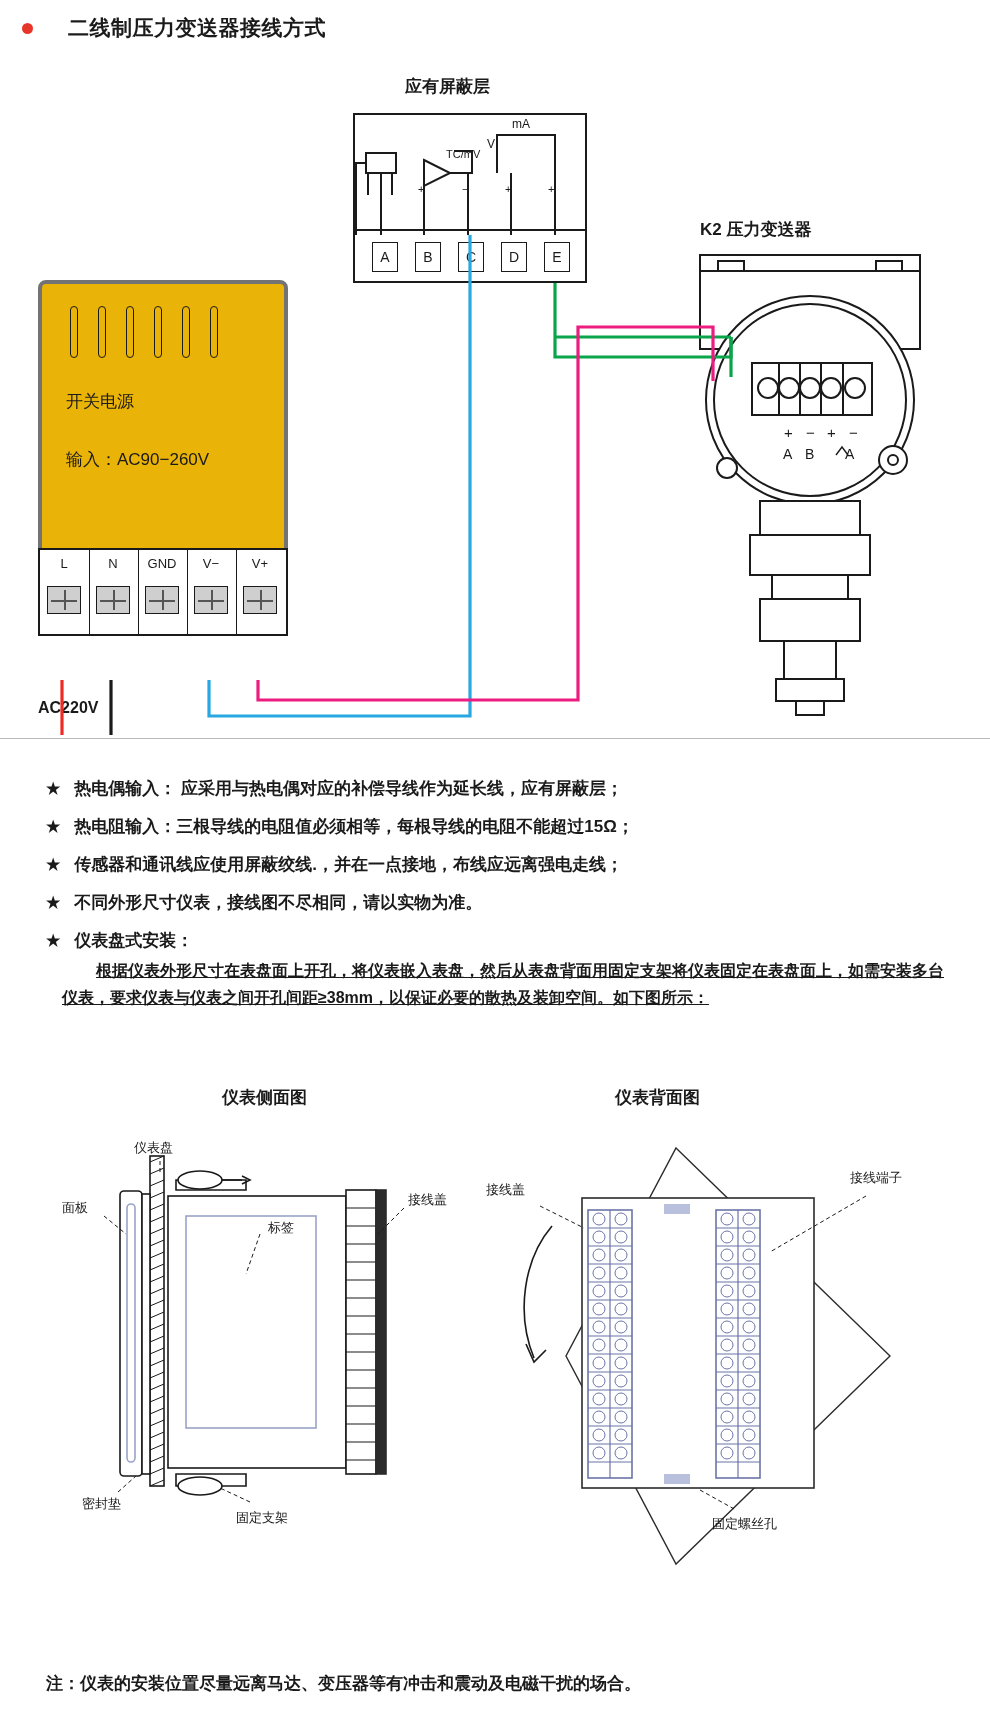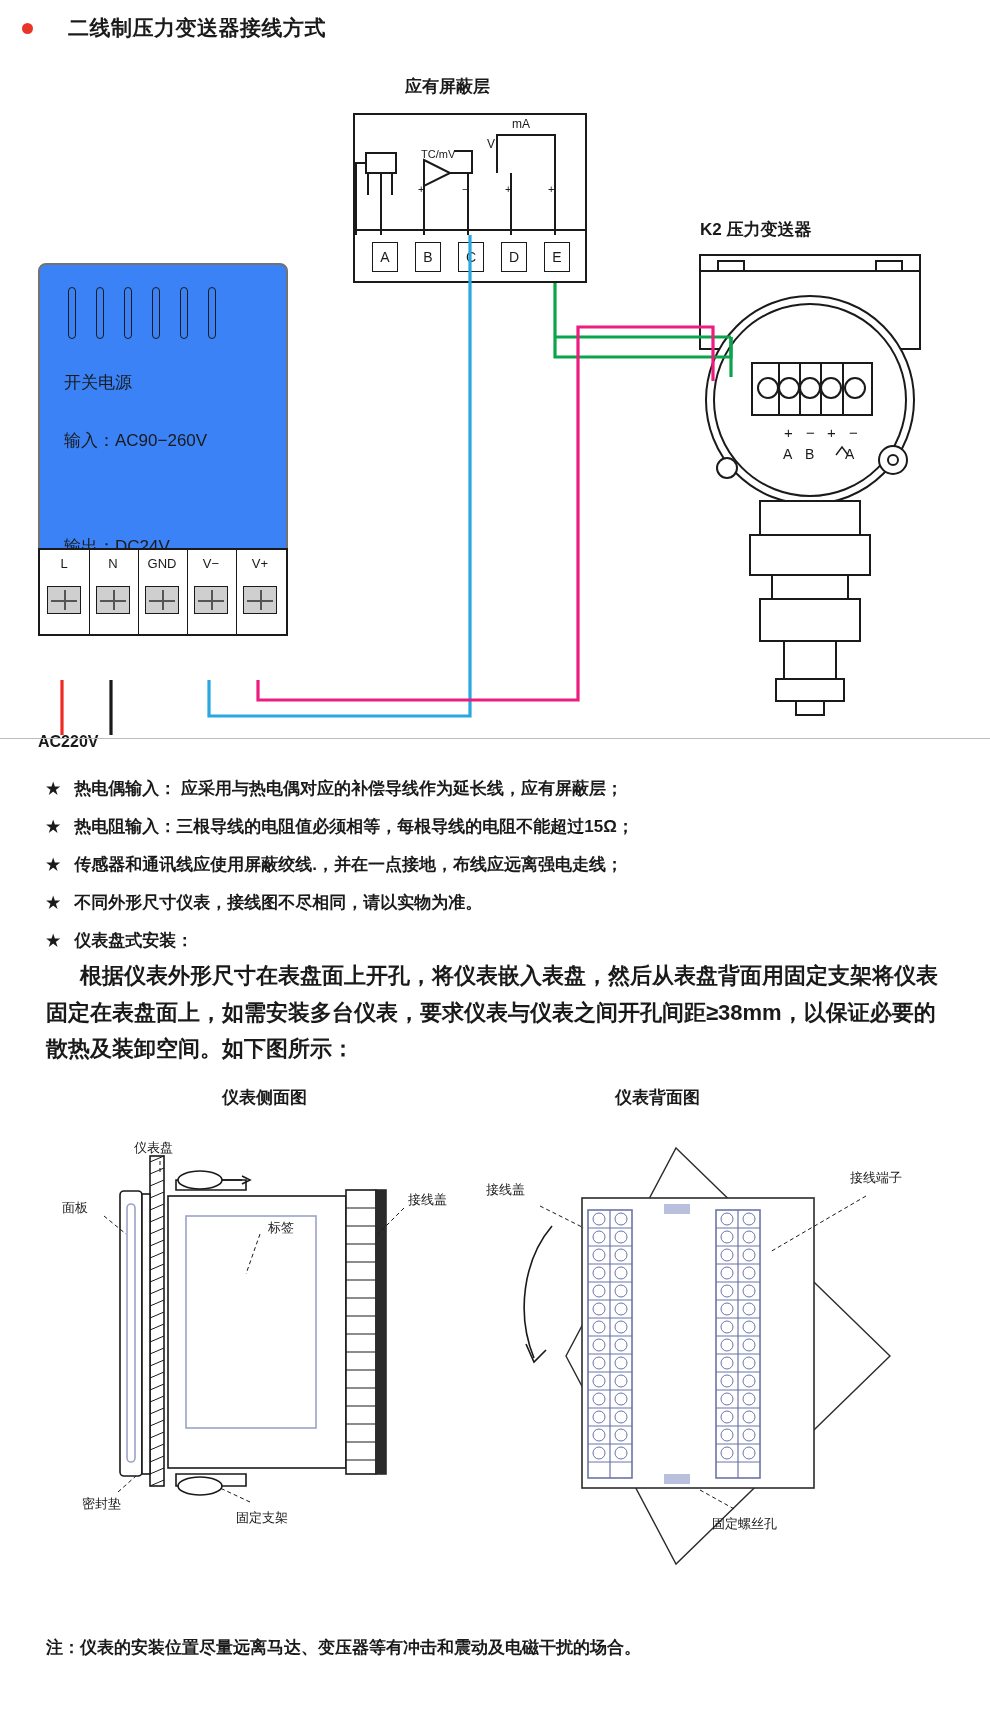--- a/index.html
+++ b/index.html
@@ -48,22 +48,22 @@
     display: flex;
   }
   .chan-term {
     position: absolute; width: 26px; height: 30px; border: 1.6px solid #1a1a1a;
     display: flex; align-items: center; justify-content: center;
     font-size: 14px; background: #fff; top: 187px;
   }
 
   
   .ps-box {
-    position: absolute; left: 38px; top: 208px; width: 250px; height: 320px;
-    border: 2px solid #737373; border-radius: 8px; background: #3b82f6;
+    position: absolute; left: 38px; top: 225px; width: 250px; height: 320px;
+    border: 4px solid #737373; border-radius: 8px; background: #eab308;
   }
   .ps-vent {
     position: absolute; left: 0; top: 0; width: 8px; height: 52px;
     border: 1.5px solid #1a1a1a; border-radius: 4px;
   }
   .ps-term-strip {
     position: absolute; left: 38px; top: 493px; width: 250px; height: 88px;
     border: 2px solid #1a1a1a; background: #fff;
   }
   .ps-term {
@@ -95,30 +95,30 @@
   }
 
   
   .notes { position: absolute; left: 46px; top: 778px; width: 910px; }
   .note-item {
     display: flex; align-items: flex-start; gap: 14px;
     font-size: 17px; font-weight: bold; margin-bottom: 16px; line-height: 1.3;
   }
   .star { font-size: 16px; line-height: 1.35; }
   .note-body {
-    font-size: 22px; font-weight: bold; line-height: 1.65;
-    margin: 6px 0 0 0; text-indent: 34px;
+    font-size: 16px; font-weight: bold; line-height: 1.65;
+    margin: 6px 0 0 16px; text-indent: 34px; text-decoration: underline;
   }
 
   
   .diagram-bottom { position: absolute; left: 0; top: 1086px; width: 860px; height: 560px; }
   .sub-title { font-size: 17px; font-weight: bold; position: absolute; }
 
   .footnote {
-    position: absolute; left: 46px; top: 1636px; font-size: 17px; font-weight: bold; text-align: center;
+    position: absolute; left: 46px; top: 1672px; font-size: 17px; font-weight: bold; text-align: center;
   }
 </style>
 </head>
 <body>
 
 <div class="page">
 
   <div class="title-row">
     <div class="title-bullet"></div>
     <div class="title-text">二线制压力变送器接线方式</div>
@@ -130,21 +130,21 @@
 
     <div class="chan-box"></div>
     <div class="chan-term-row"></div>
     <div class="chan-term" style="left:372px">A</div>
     <div class="chan-term" style="left:415px">B</div>
     <div class="chan-term" style="left:458px">C</div>
     <div class="chan-term" style="left:501px">D</div>
     <div class="chan-term" style="left:544px">E</div>
 
     <div class="lbl s" style="left:385px; top:108px;">Rt</div>
-    <div class="lbl xs" style="left:421px; top:93px;">TC/mV</div>
+    <div class="lbl xs" style="left:446px; top:93px;">TC/mV</div>
     <div class="lbl s" style="left:487px; top:82px;">V</div>
     <div class="lbl s" style="left:512px; top:62px;">mA</div>
     <div class="lbl xs" style="left:418px; top:128px;">+</div>
     <div class="lbl xs" style="left:462px; top:128px;">−</div>
     <div class="lbl xs" style="left:505px; top:128px;">+</div>
     <div class="lbl xs" style="left:548px; top:128px;">+</div>
 
     <div class="ps-box">
       <div style="position:absolute; left:28px; top:22px; display:flex; gap:20px;">
         <div class="ps-vent" style="position:relative"></div>
@@ -172,21 +172,21 @@
       <div class="ps-term-label" style="left:147px;">V−</div>
       <div class="ps-term-label" style="left:196px;">V+</div>
 
       <div class="screw" style="left:7px; top:36px;"></div>
       <div class="screw" style="left:56px; top:36px;"></div>
       <div class="screw" style="left:105px; top:36px;"></div>
       <div class="screw" style="left:154px; top:36px;"></div>
       <div class="screw" style="left:203px; top:36px;"></div>
     </div>
 
-    <div class="lbl b" style="left:38px; top:644px; font-size:16px;margin-top:34px;">AC220V</div>
+    <div class="lbl b" style="left:38px; top:644px; font-size:16px;">AC220V</div>
 
     <div class="lbl tx-title">K2  压力变送器</div>
 
     <svg class="overlay" viewBox="0 0 990 680">
       <g fill="none" stroke="#1a1a1a" stroke-width="2">
 
         <path d="M368 100 h24 v40 M368 100 v40"></path>
         <rect x="366" y="98" width="30" height="20" fill="#fff" stroke="#1a1a1a"></rect>
         <path d="M381 118 v62"></path>
         <path d="M366 108 h-10 v72"></path>

